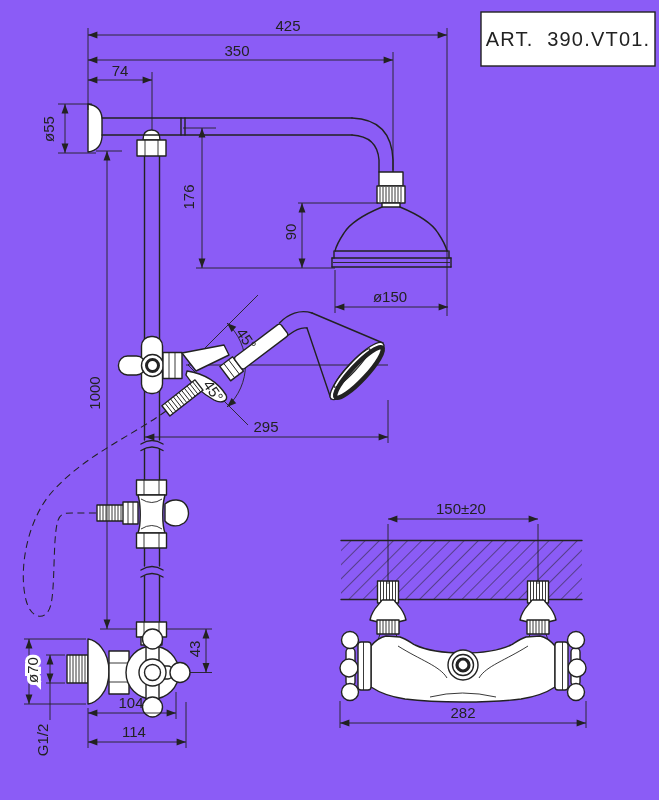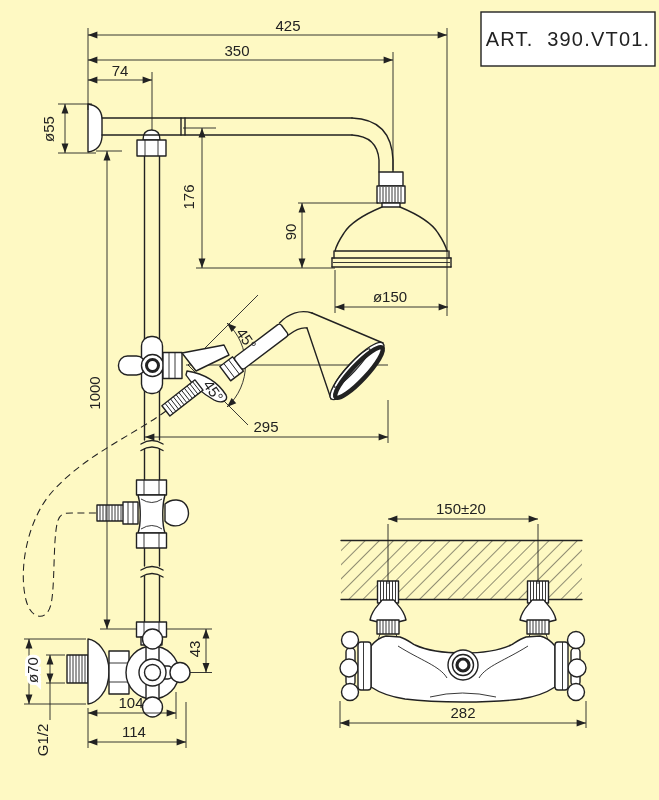--- a/index.html
+++ b/index.html
@@ -1,16 +1,16 @@
 <!DOCTYPE html>
 <html><head>
 <meta charset="utf-8">
 <style>
   html,body{margin:0;padding:0;background:#ffffff;}
-  .stage{position:relative;width:659px;height:800px;background:#fef9c3;overflow:hidden;
+  .stage{position:relative;width:659px;height:800px;background:#8b5cf6;overflow:hidden;
          font-family:"Liberation Sans",sans-serif;}
   svg text{font-family:"Liberation Sans",sans-serif;fill:#222;}
   .dimtxt{font-size:15px;}
   .titletxt{font-size:20px;letter-spacing:1.2px;word-spacing:7px;}
   .ln{fill:none;stroke:#222;stroke-width:1.4;stroke-linecap:round;stroke-linejoin:round;}
   .wf{fill:#fff;stroke:#222;stroke-width:1.4;stroke-linejoin:round;}
   .tn{fill:none;stroke:#222;stroke-width:0.9;}
   .dim{fill:none;stroke:#222;stroke-width:0.9;marker-start:url(#arr);marker-end:url(#arr);}
   .dash{fill:none;stroke:#222;stroke-width:1.05;stroke-dasharray:7 4.5;}
   .rib{fill:none;stroke:#222;stroke-width:0.9;}

